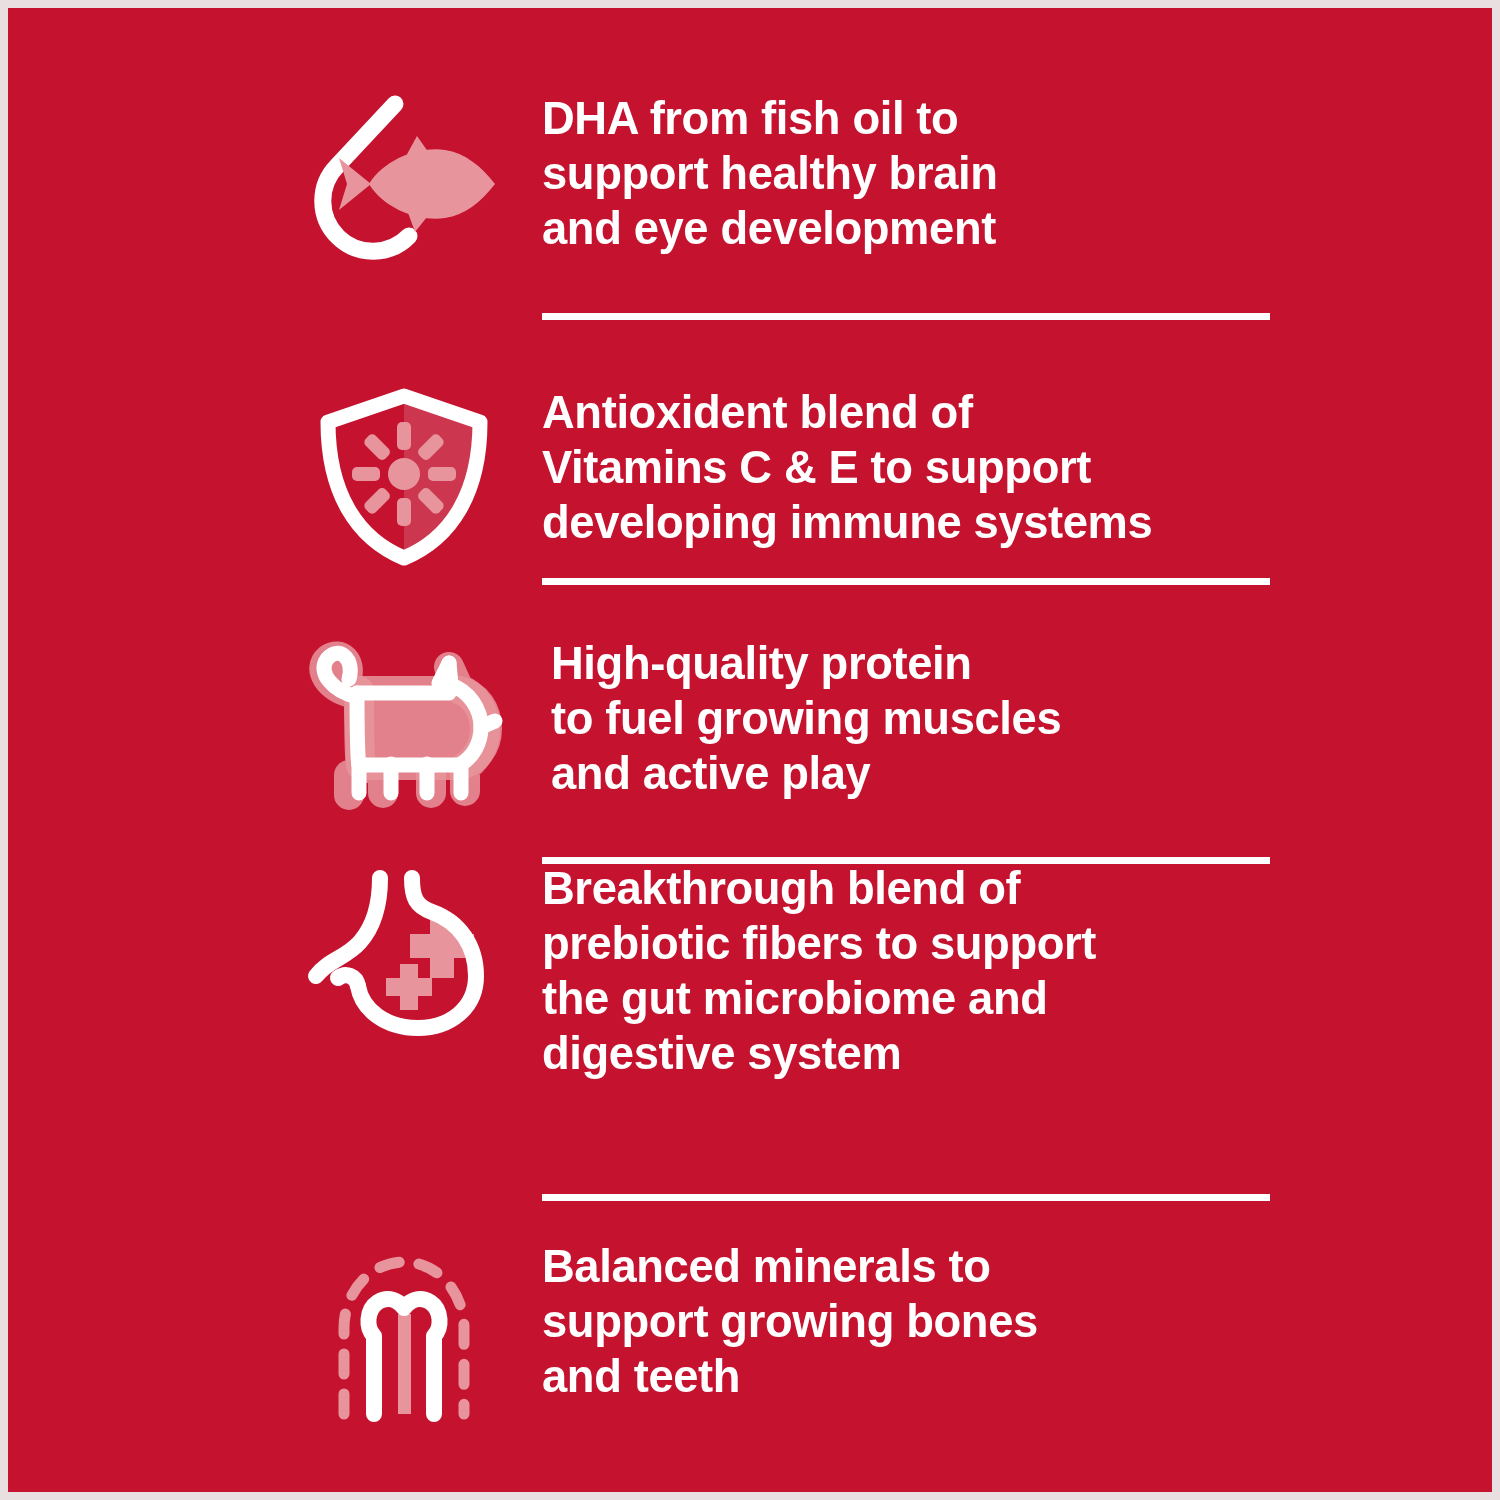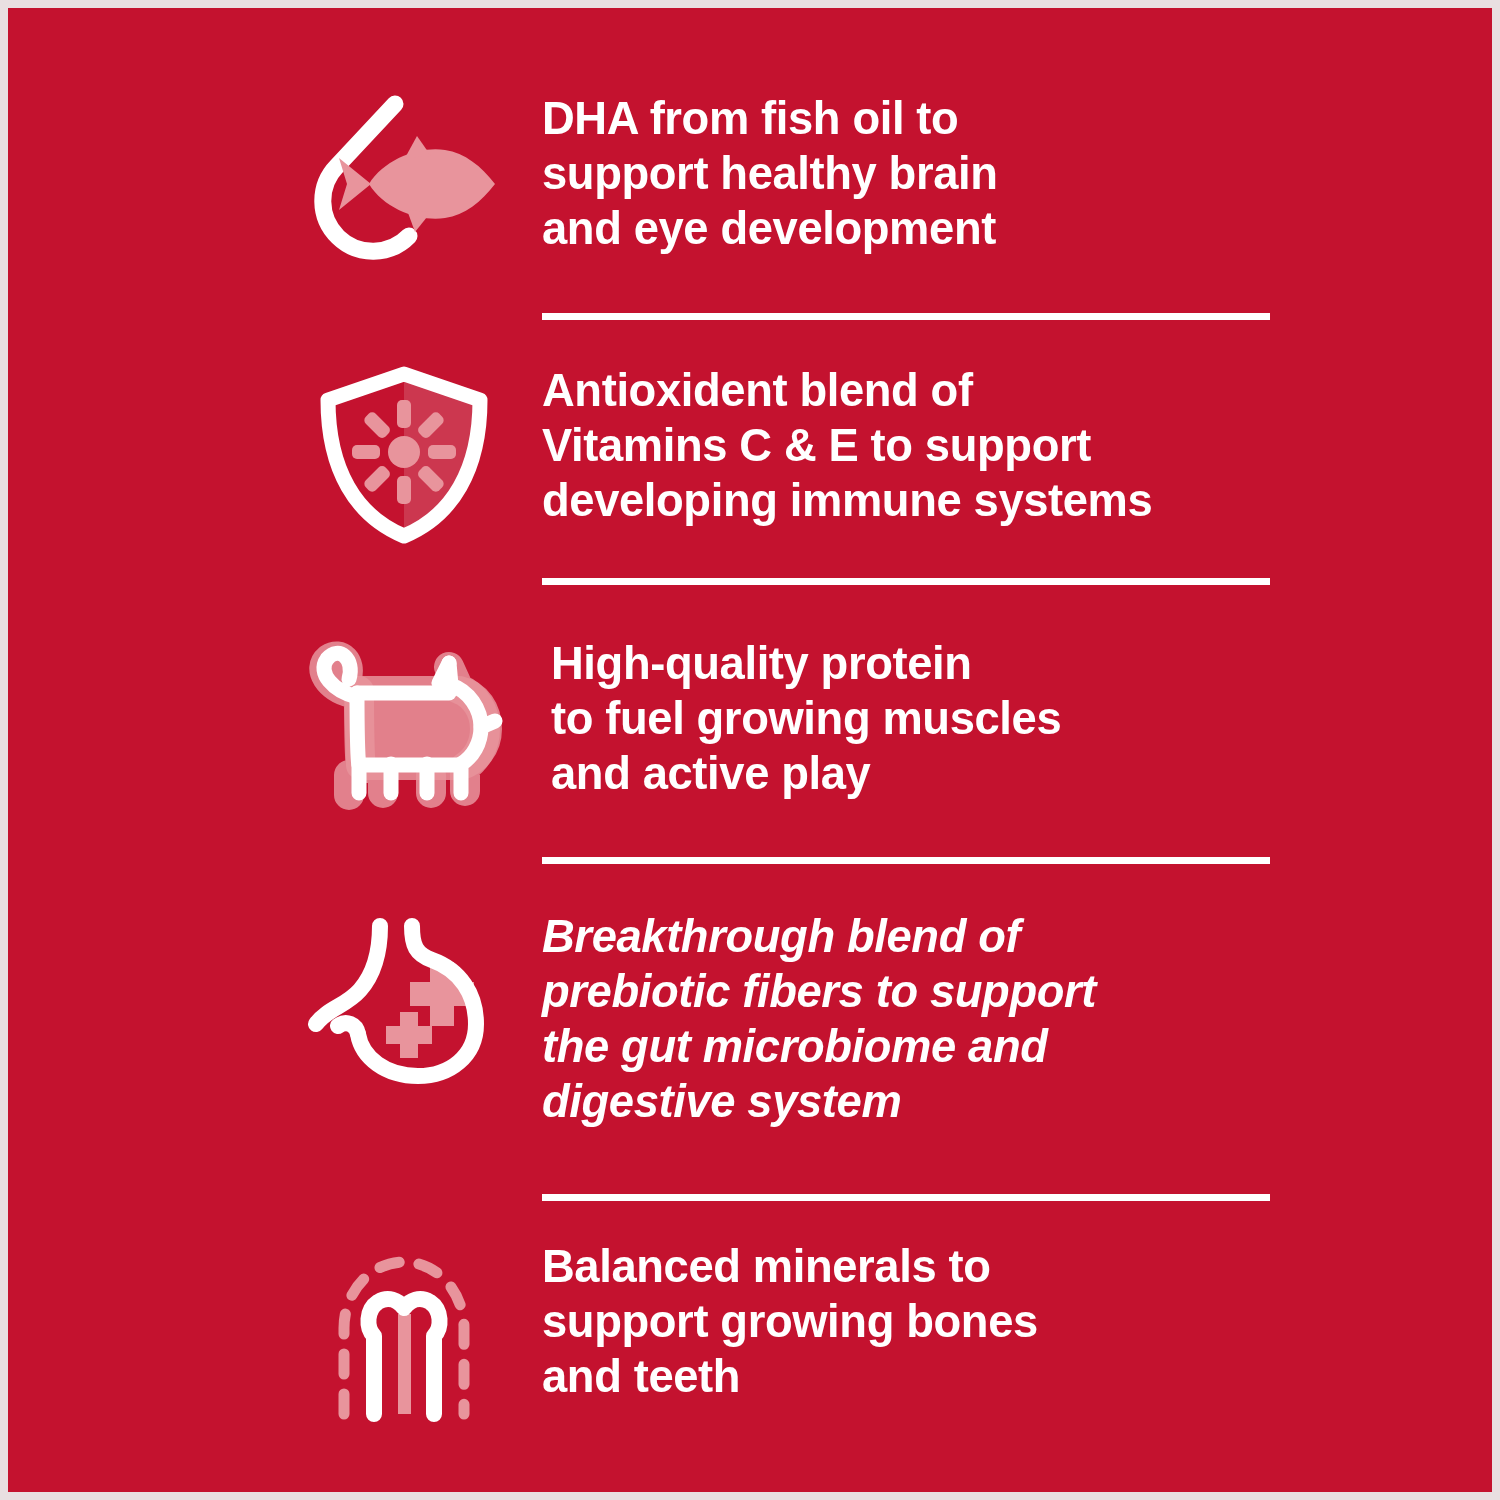--- a/index.html
+++ b/index.html
@@ -63,23 +63,23 @@
     position: absolute;
     left: 534px;
     width: 728px;
     height: 7px;
     background: #ffffff;
   }
   svg { display: block; }
 
   
   #row-0 { top: 80px; }
-  #row-1 { top: 352px; }
+  #row-1 { top: 374px; }
   #row-2 { top: 625px; gap: 9px; }
-  #row-3 { top: 898px; font-style: italic; }
+  #row-3 { top: 850px; }
   #row-4 { top: 1228px; }
 
   #div-0 { top: 305px; }
   #div-1 { top: 570px; }
   #div-2 { top: 849px; }
   #div-3 { top: 1186px; }
 </style>
 </head>
 <body>
 

